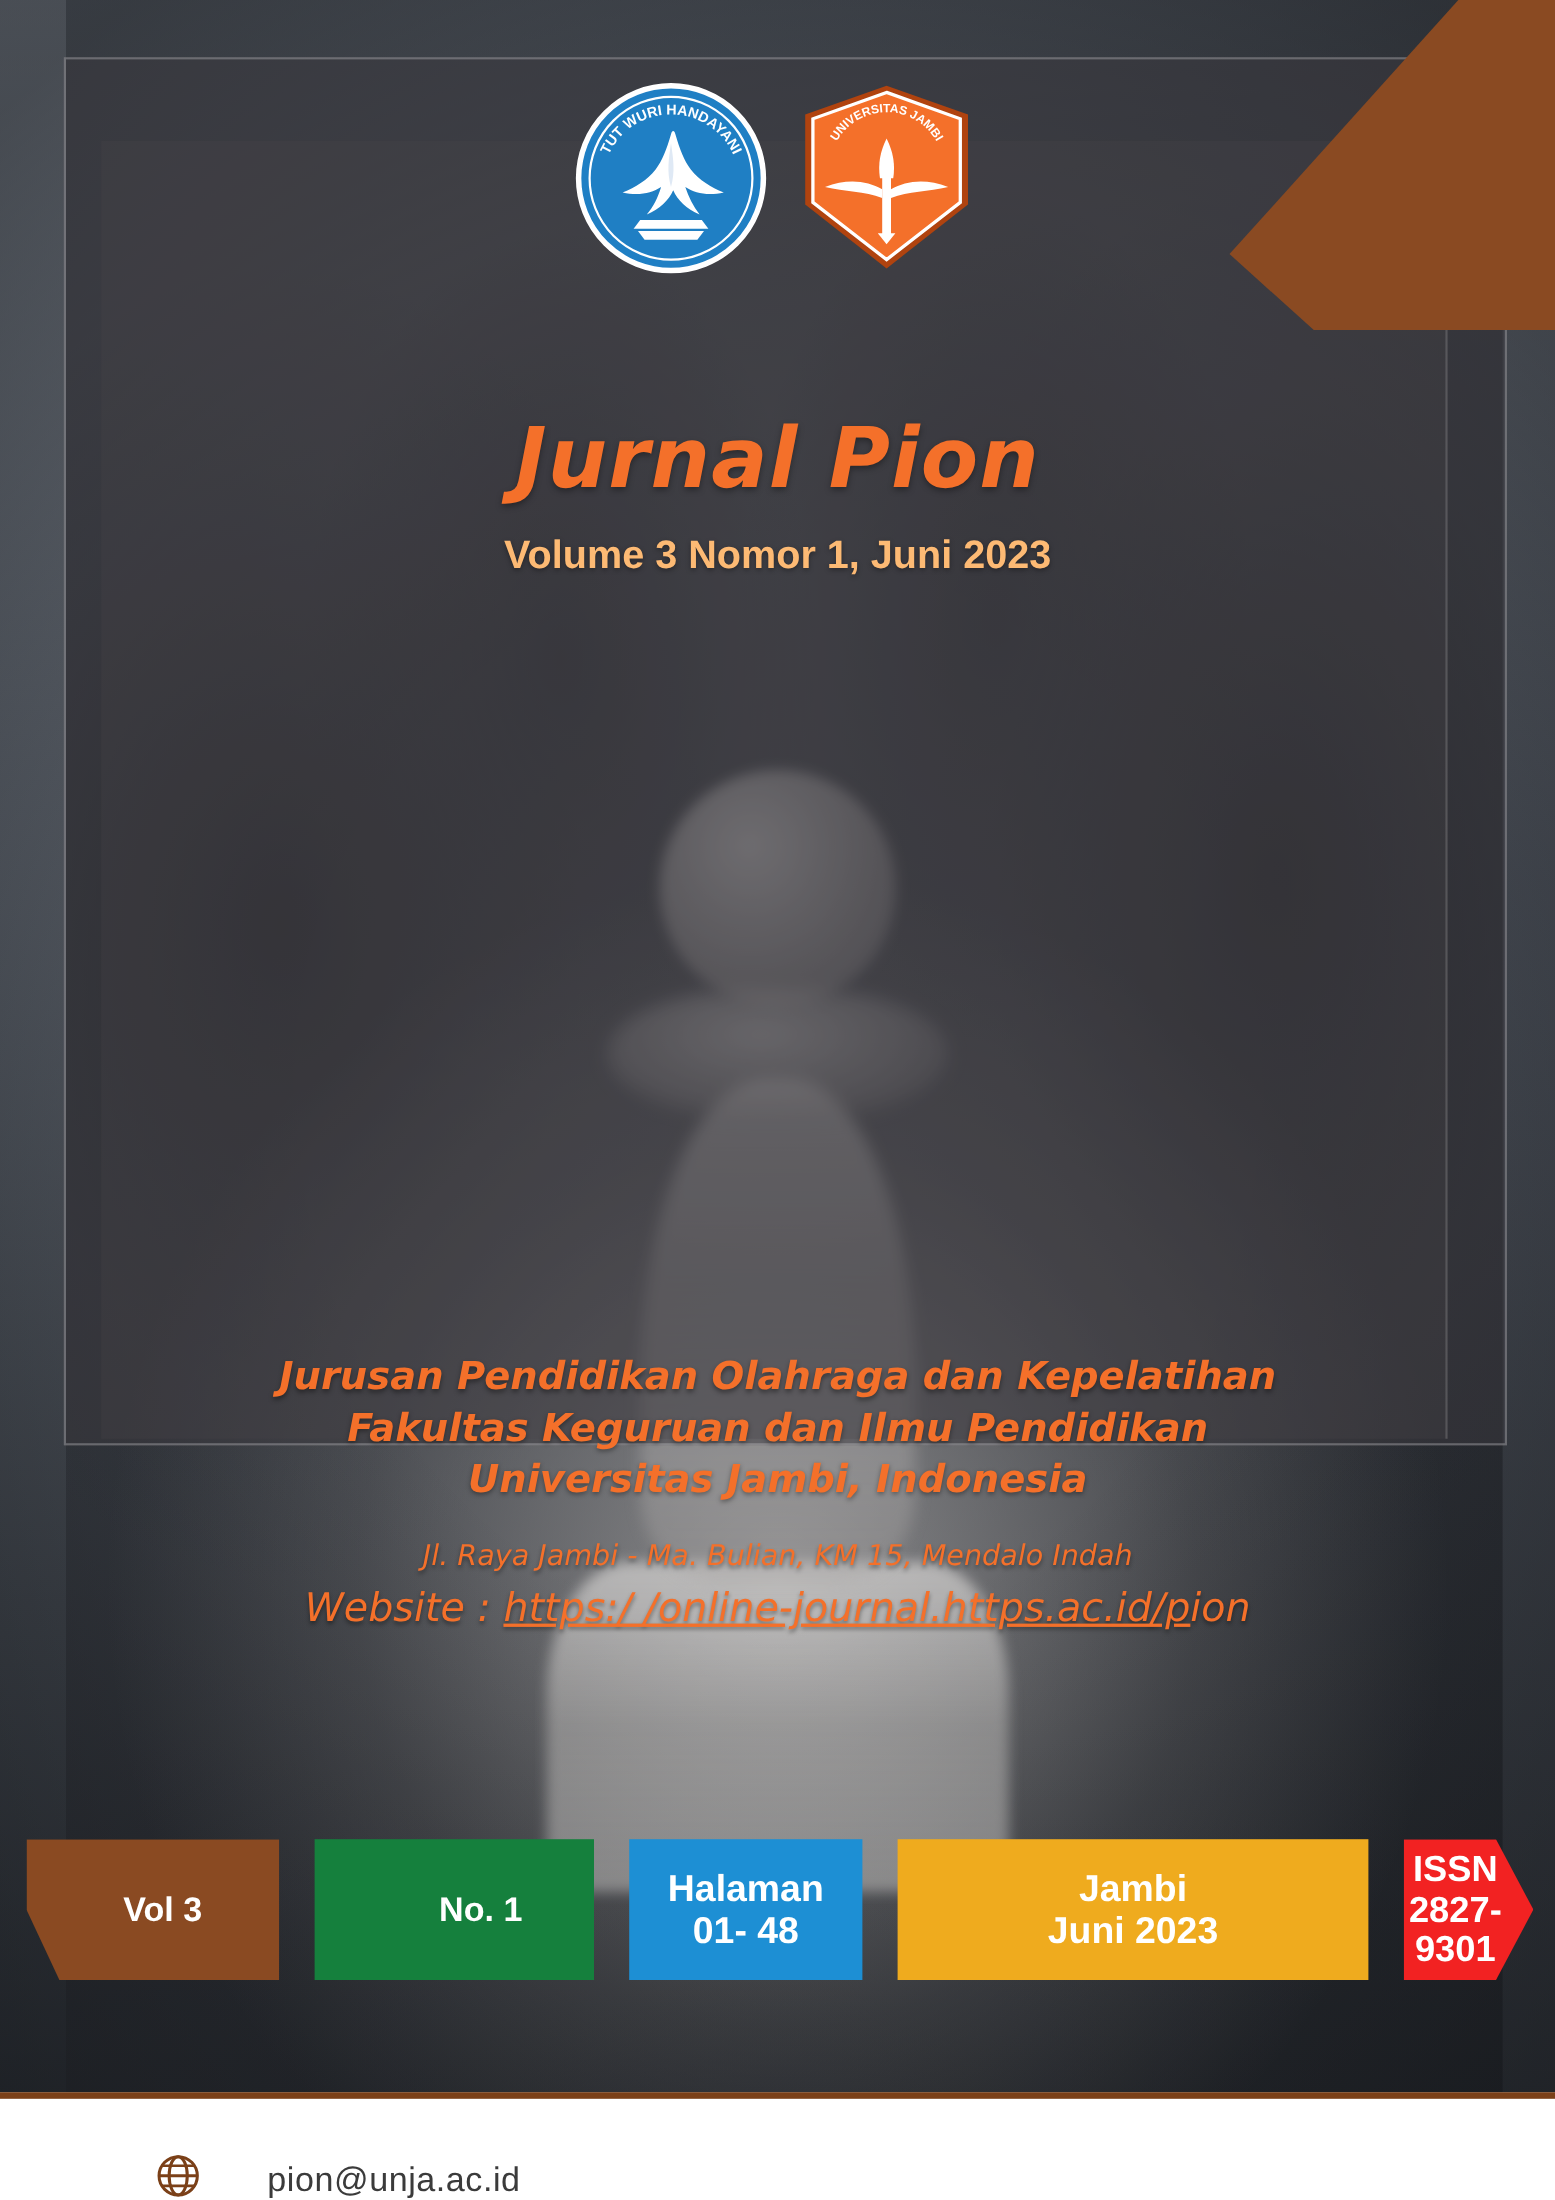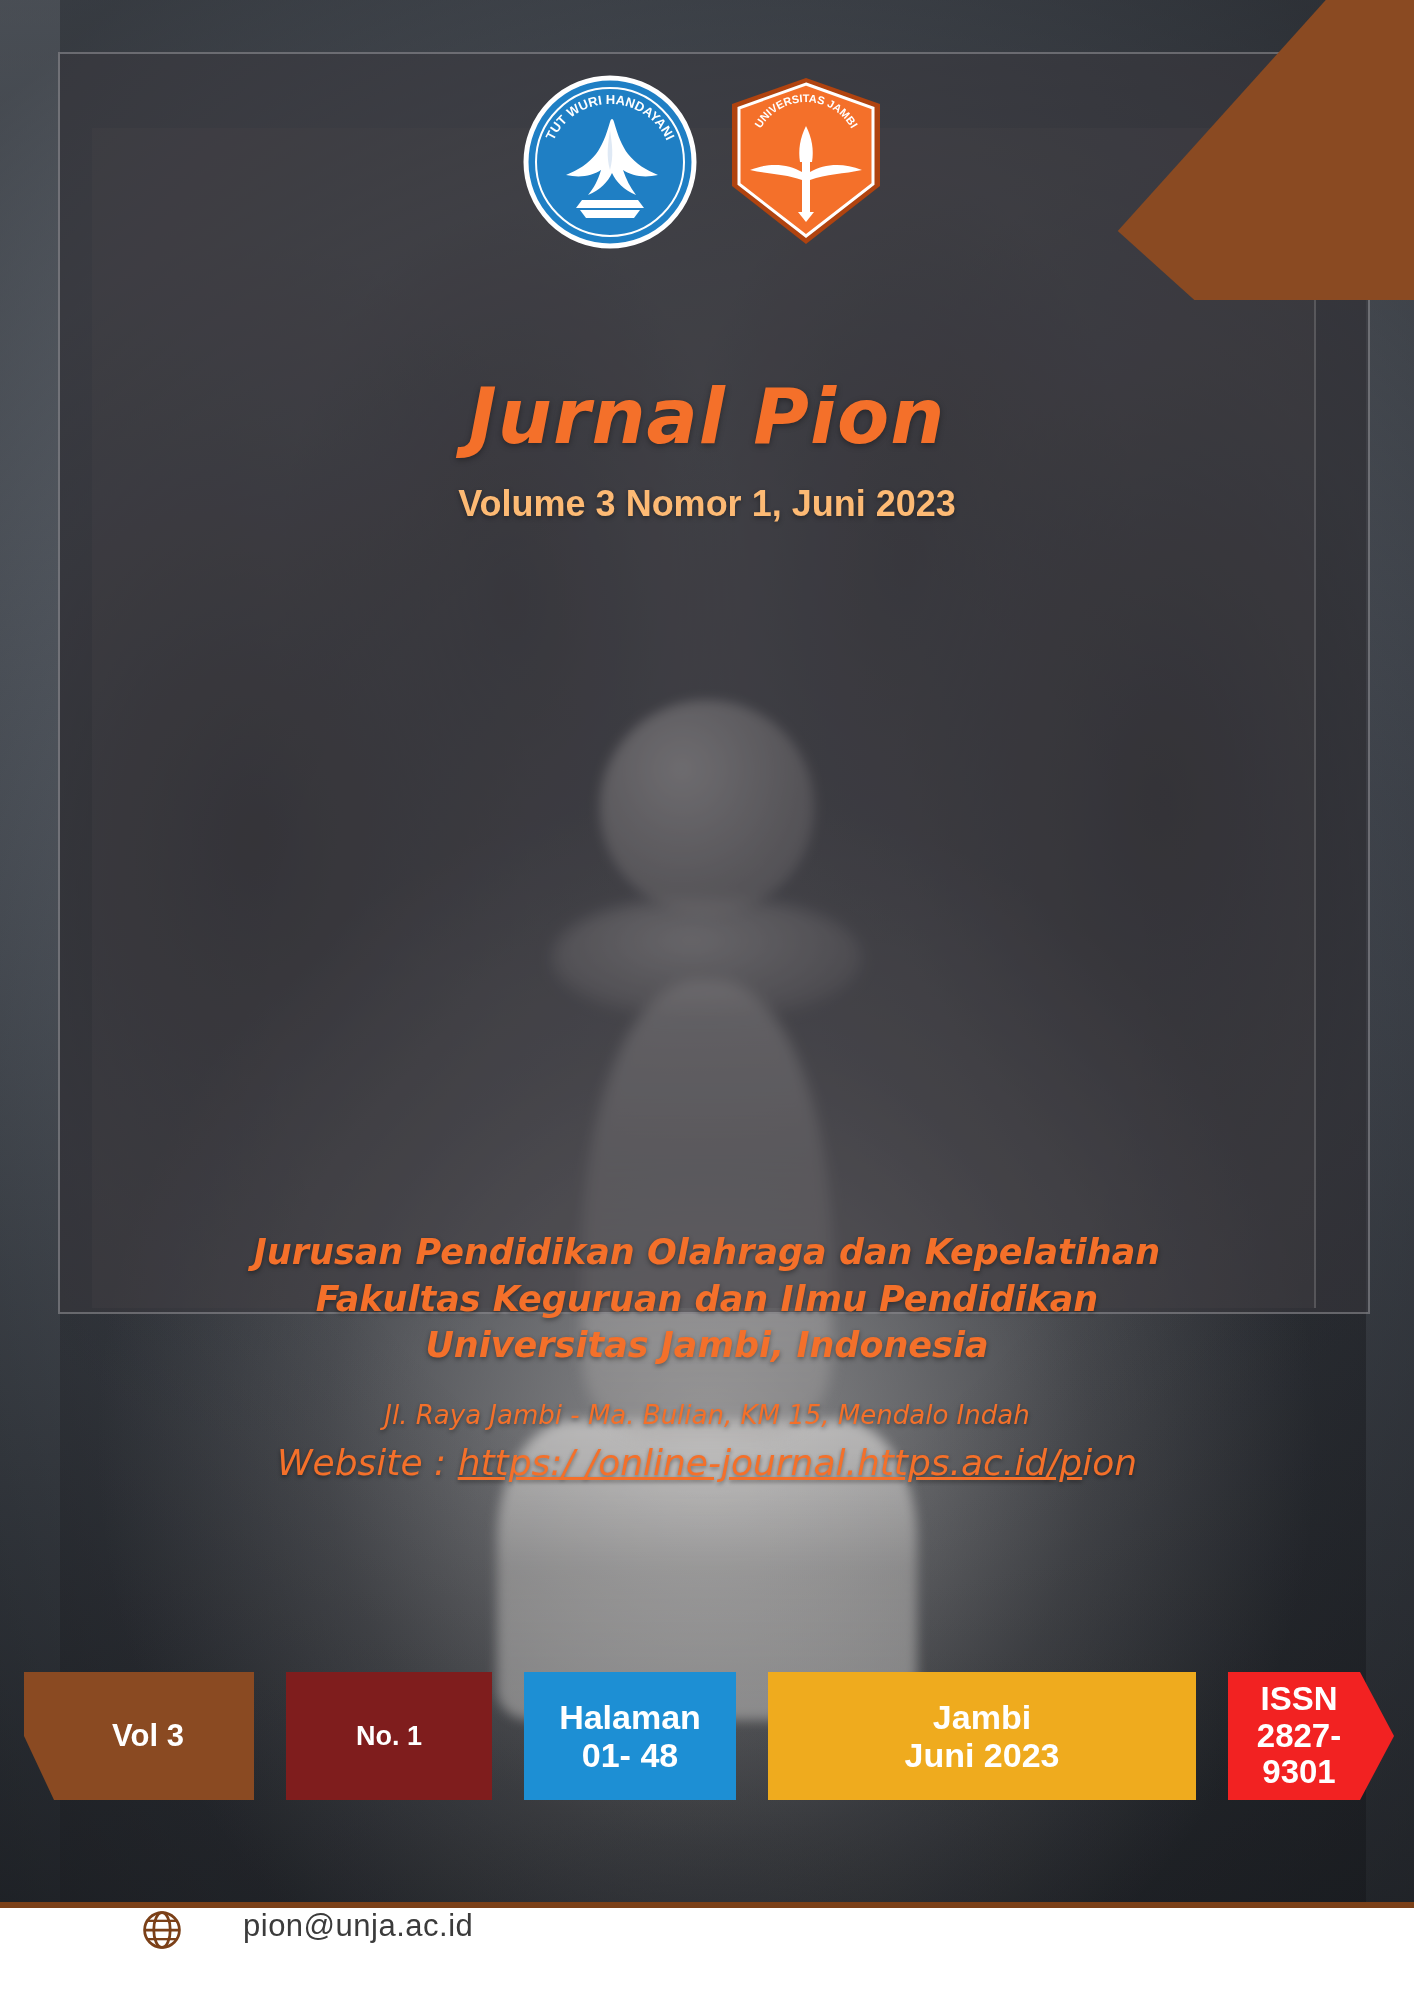--- a/index.html
+++ b/index.html
@@ -234,22 +234,23 @@
   .cell-vol {
     width: 230px;
     background: #8a4a22;
     font-size: 31px;
     clip-path: polygon(0 0, 100% 0, 100% 100%, 30px 100%, 0 50%);
     padding-left: 18px;
     box-sizing: border-box;
   }
   .cell-no {
     width: 206px;
-    background: #7f1d1d;
-    font-size: 27px;
+    background: #15803d;
+    font-size: 31px;
+    padding-left: 48px;
   }
   .cell-hal {
     width: 212px;
     background: #1d8fd4;
     font-size: 34px;
   }
   .cell-kota {
     width: 428px;
     background: #efab1e;
     font-size: 34px;
@@ -265,21 +266,21 @@
   
   .footer {
     position: absolute;
     left: 0;
     bottom: 0;
     width: 100%;
     height: 92px;
     background: #ffffff;
     border-top: 6px solid #7b4018;
     display: flex;
-    align-items: flex-start;
+    align-items: flex-end;
   }
   .footer-brown {
     width: 150px;
     background: #7b4018;
     clip-path: polygon(0 0, 100% 0, 62% 100%, 0 100%);
   }
   .footer-globe {
     width: 96px;
     display: flex;
     align-items: center;

